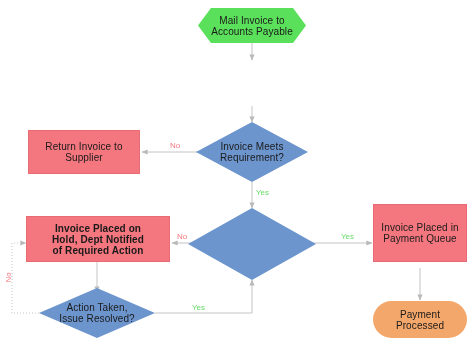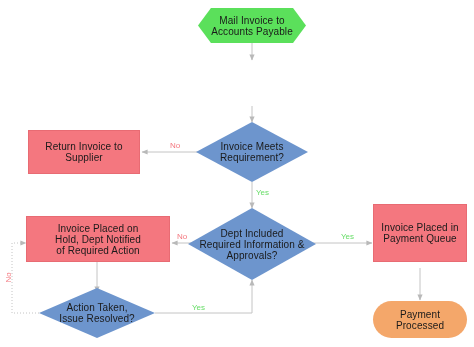--- a/index.html
+++ b/index.html
@@ -130,26 +130,23 @@
   </div>
 
   <div class="node diamond" style="left:196px; top:122px; width:112px; height:60px;">
     <span class="dshape"></span>
     <span class="label">Invoice Meets
 Requirement?</span>
   </div>
 
   <div class="node diamond" style="left:188px; top:208px; width:128px; height:72px;">
     <span class="dshape"></span>
-    <span class="label">Dept Included
-Required Information &amp;
-Approvals?</span>
   </div>
 
-  <div class="node rect" style="left:26px; top:216px; width:144px; height:46px;">
+  <div class="node rect" style="left:26px; top:216px; width:144px; height:46px;font-weight:bold;">
     <span class="label">Invoice Placed on
 Hold, Dept Notified
 of Required Action</span>
   </div>
 
   <div class="node rect" style="left:373px; top:204px; width:94px; height:58px;">
     <span class="label">Invoice Placed in
 Payment Queue</span>
   </div>
 

